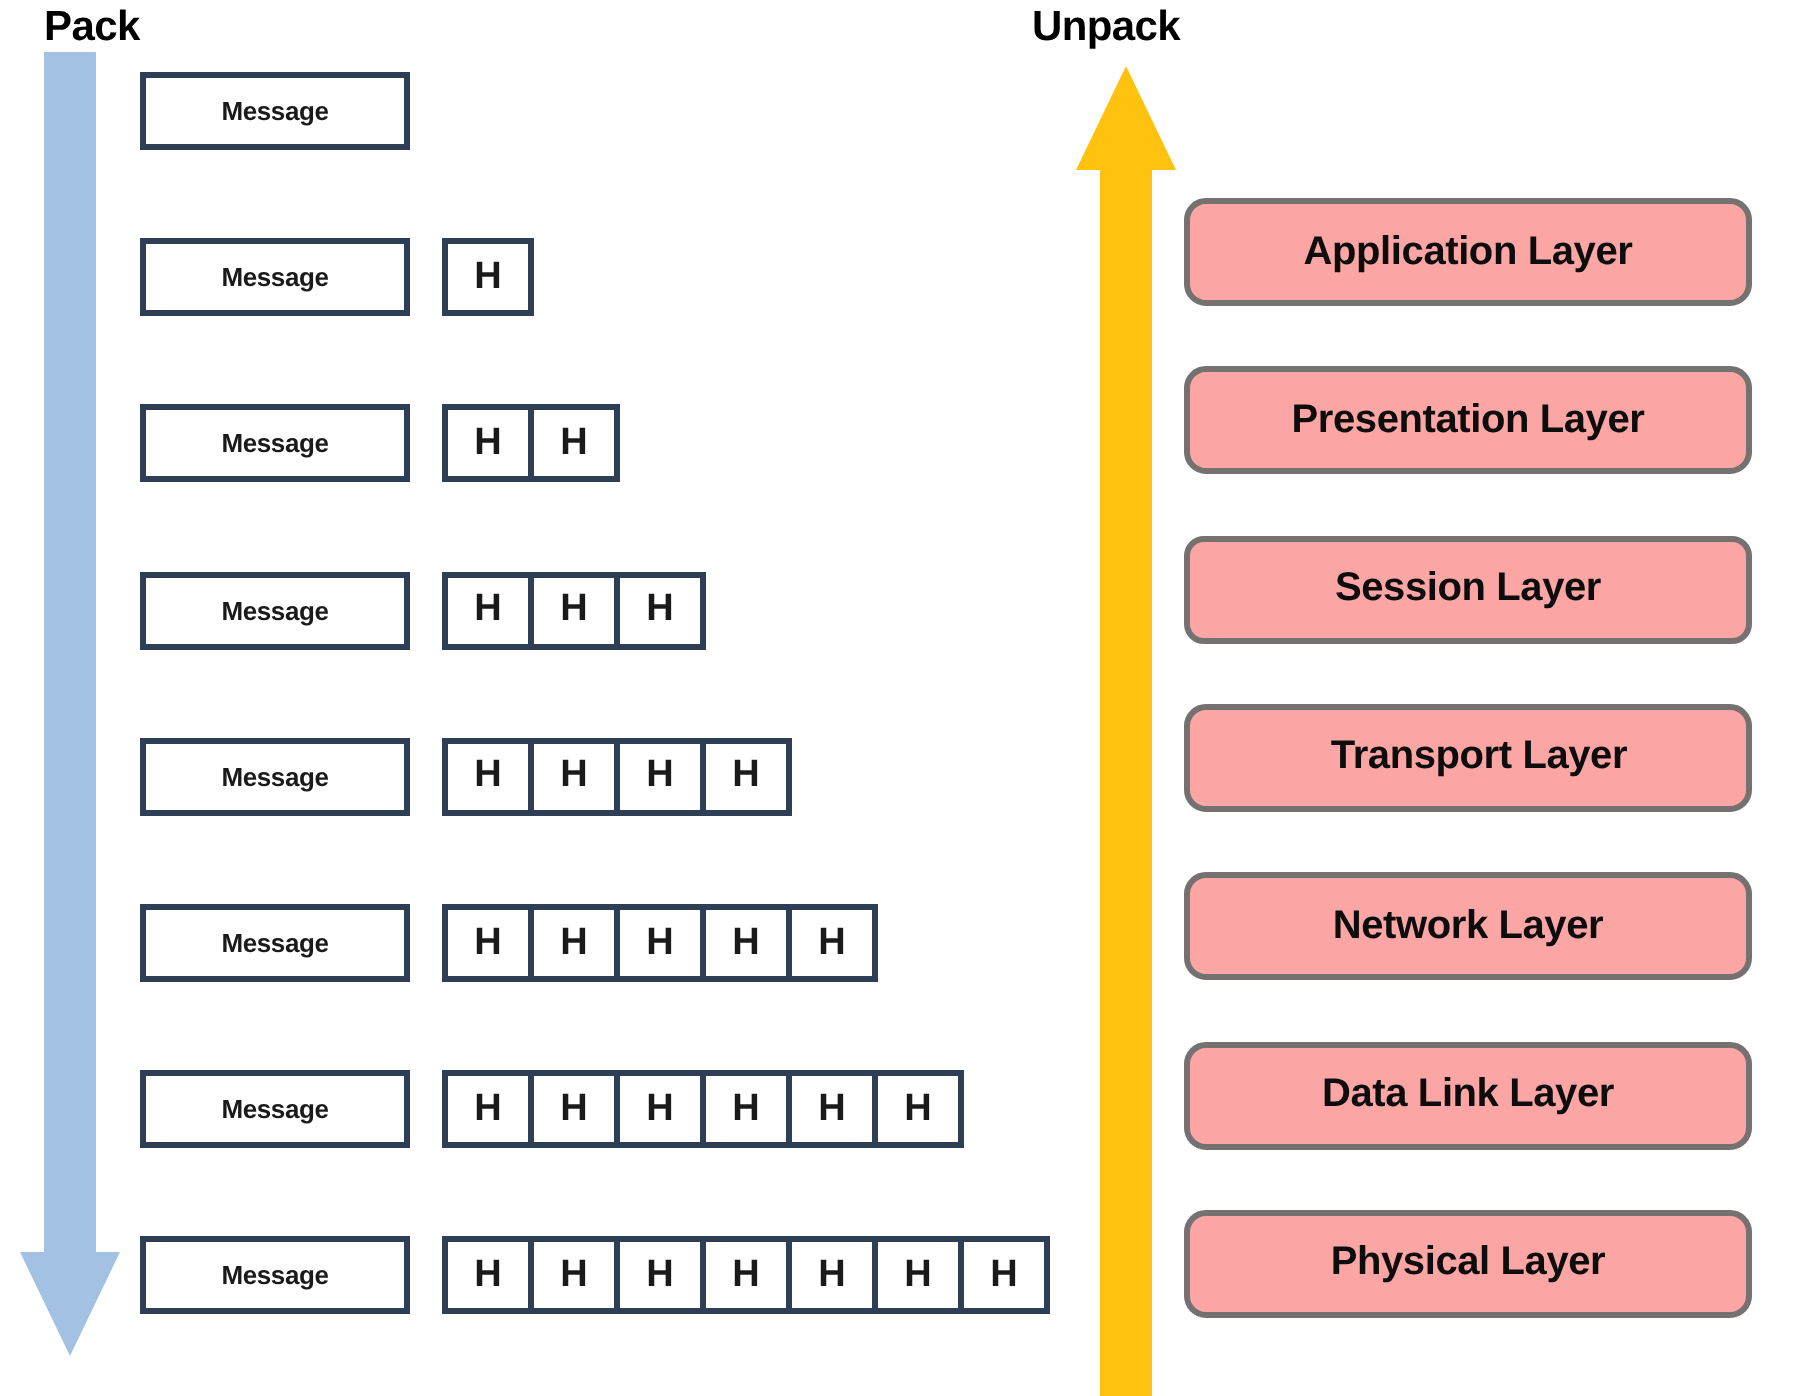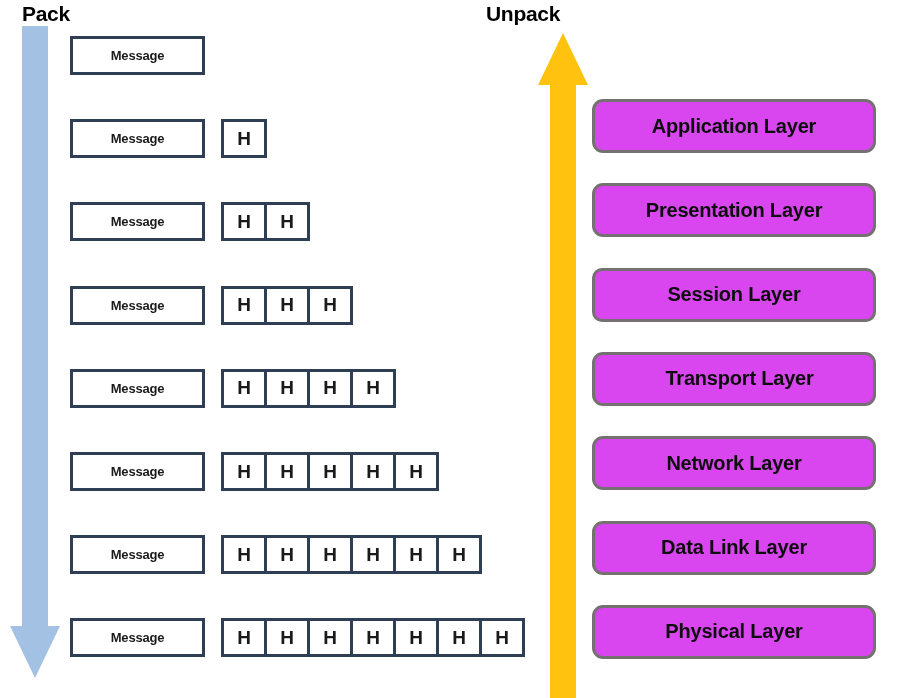--- a/index.html
+++ b/index.html
@@ -24,21 +24,21 @@
     position: absolute;
     font-family: "Liberation Sans", sans-serif;
     font-size: 21px;
     font-weight: bold;
     color: #000000;
     letter-spacing: -0.3px;
     white-space: nowrap;
     line-height: 1;
   }
   #pack-title   { left: 10px;  top: 3px; margin-left: 12px; }
-  #unpack-title { left: 486px; top: 3px; }
+  #unpack-title { left: 516px; top: 3px; }
 
   
   .arrow { position: absolute; }
   #pack-arrow   { left: 8px;   top: 26px;  width: 54px; height: 654px; }
   #unpack-arrow { left: 536px; top: 33px;  width: 54px; height: 665px; }
 
   
   .pack-row {
     position: absolute;
     height: 39px;
@@ -83,21 +83,21 @@
 
   
   .layer-box {
     position: absolute;
     left: 592px;
     width: 284px;
     height: 54px;
     box-sizing: border-box;
     border: 3px solid #767171;
     border-radius: 11px;
-    background: #d946ef;
+    background: #fca5a5;
     display: flex;
     align-items: center;
     justify-content: center;
     font-family: "Liberation Sans", sans-serif;
     font-size: 20px;
     font-weight: bold;
     color: #0d0d0d;
     letter-spacing: -0.2px;
   }
 </style>

